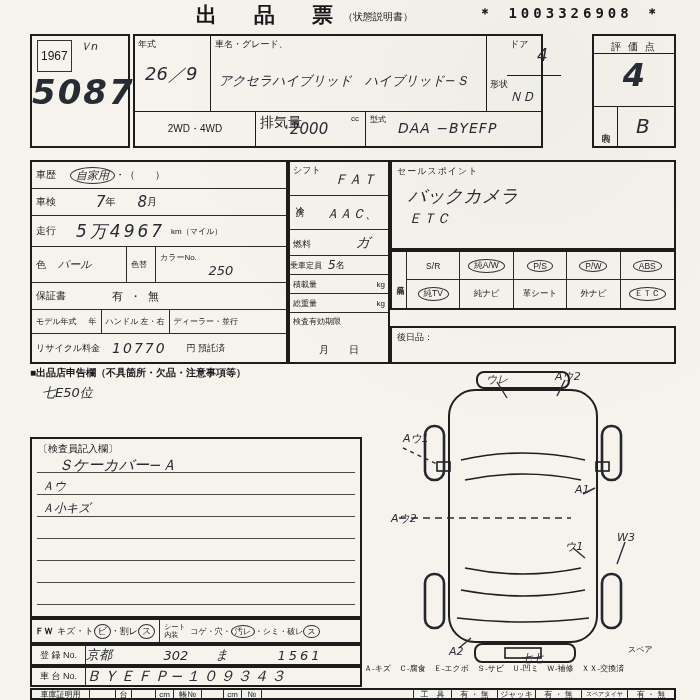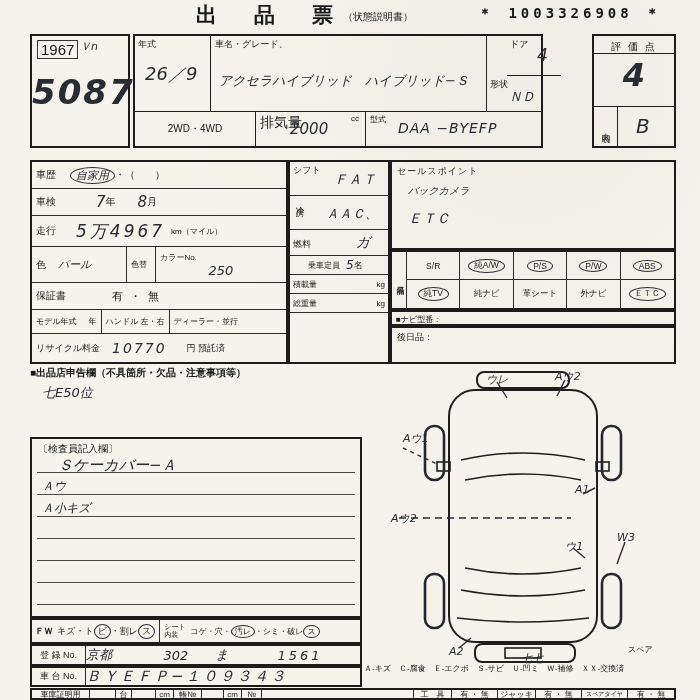--- a/index.html
+++ b/index.html
@@ -25,21 +25,21 @@
 </head>
 <body>
 
 <div id="page">
 
   <div class="b" style="left:196px;top:1px;font-size:21px;font-weight:bold;letter-spacing:8px">出　品　票</div>
   <div class="b" style="left:343px;top:10px;font-size:10px">（状態説明書）</div>
   <div class="b mono" style="left:478px;top:5px;font-size:14px;font-weight:bold;letter-spacing:4px">＊ 1003326908 ＊</div>
 
   <div class="bx" style="left:30px;top:34px;width:100px;height:114px">
-    <span class="b" style="left:5px;top:4px;font-size:15px;border:1px solid #333;padding:0 3px">1967</span>
+    <span class="b" style="left:5px;top:4px;font-size:12px;border:1px solid #333;padding:8px 3px">1967</span>
     <span class="b hw" style="left:48px;top:3px;font-size:11px">Ｖn</span>
     <div class="b hw" style="left:0;top:36px;width:100%;text-align:center;font-size:34px;font-weight:bold;letter-spacing:2px">5087</div>
   </div>
 
   <div class="bx" style="left:133px;top:34px;width:410px;height:114px">
     <div class="b" style="left:0;top:0;width:76px;height:76px;border-right:1.5px solid #1c1c1c;border-bottom:1.5px solid #1c1c1c">
       <span class="b lbl" style="left:3px;top:2px">年式</span>
       <span class="b hw" style="left:10px;top:26px;font-size:18px">26／9</span>
     </div>
     <div class="b" style="left:76px;top:0;width:276px;height:76px;border-right:1.5px solid #1c1c1c;border-bottom:1.5px solid #1c1c1c">
@@ -135,38 +135,42 @@
       <span class="b hw" style="right:12px;top:9px;font-size:14px">ＦＡＴ</span>
     </div>
     <div style="position:relative;height:34px;border-bottom:1px solid #2a2a2a">
       <span class="b lbl vtext" style="left:3px;top:3px">冷房</span>
       <span class="b hw" style="right:10px;top:9px;font-size:13px">ＡＡＣ、</span>
     </div>
     <div style="position:relative;height:26px;border-bottom:1px solid #2a2a2a">
       <span class="b lbl" style="left:3px;top:8px">燃料</span>
       <span class="b hw" style="right:18px;top:4px;font-size:14px">ガ</span>
     </div>
-    <div class="row" style="height:19px;padding:0 18px">
+    <div class="row" style="height:19px;padding:0 0">
       <span class="lbl" style="font-size:8px">乗車定員</span>
       <span class="hw" style="font-size:12px;margin-left:6px">5</span>
       <span style="font-size:9px">名</span>
     </div>
     <div class="row" style="height:19px;padding:0 3px">
       <span class="lbl" style="font-size:8px">積載量</span>
       <span style="font-size:8px;margin-left:auto">kg</span>
     </div>
     <div class="row" style="height:19px;padding:0 3px">
       <span class="lbl" style="font-size:8px">総重量</span>
       <span style="font-size:8px;margin-left:auto">kg</span>
     </div>
+    <div style="position:relative;height:49px">
+      <span class="b lbl" style="left:3px;top:3px;font-size:8px;width:70px;white-space:normal">検査有効期限</span>
+      <span class="b" style="left:0;bottom:5px;width:100%;text-align:center;font-size:10px">月　　日</span>
+    </div>
   </div>
 
   <div class="bx" style="left:390px;top:160px;width:286px;height:90px">
     <span class="b lbl" style="left:5px;top:3px;letter-spacing:1px">セールスポイント</span>
-    <span class="b hw" style="left:16px;top:22px;font-size:10px">バックカメラ</span>
+    <span class="b hw" style="left:16px;top:22px;font-size:18px">バックカメラ</span>
     <span class="b hw" style="left:16px;top:48px;font-size:14px">ＥＴＣ</span>
   </div>
 
   <div class="bx" style="left:390px;top:250px;width:286px;height:60px;display:flex">
     <div style="width:15px;border-right:1px solid #2a2a2a;display:flex;align-items:center;justify-content:center">
       <span class="vtext" style="font-size:8px">装備品</span>
     </div>
     <div style="flex:1;display:grid;grid-template-columns:repeat(5,1fr);grid-auto-rows:1fr">
       <div class="ecell">
           <span>S/R</span>
@@ -194,23 +198,20 @@
         </div>
       <div class="ecell">
           <span>外ナビ</span>
         </div>
       <div class="ecell">
           <span class="circ">ＥＴＣ</span>
         </div>
     </div>
   </div>
 
-  <div class="bx" style="left:390px;top:310px;width:286px;height:16px">
-    <span class="b" style="left:4px;top:2px;font-size:8px">■ナビ型番：</span>
-  </div>
   <div class="bx" style="left:390px;top:326px;width:286px;height:38px">
     <span class="b lbl" style="left:5px;top:3px">後日品：</span>
   </div>
 
   <div class="b" style="left:30px;top:366px;font-size:10px;font-weight:bold">■出品店申告欄（不具箇所・欠品・注意事項等）</div>
   <div class="b hw" style="left:42px;top:384px;font-size:13px">七E50位</div>
 
   <div class="bx" style="left:30px;top:437px;width:332px;height:181px">
     <span class="b" style="left:6px;top:3px;font-size:10px">〔検査員記入欄〕</span>
     <div class="rule" style="top:33px"></div>

